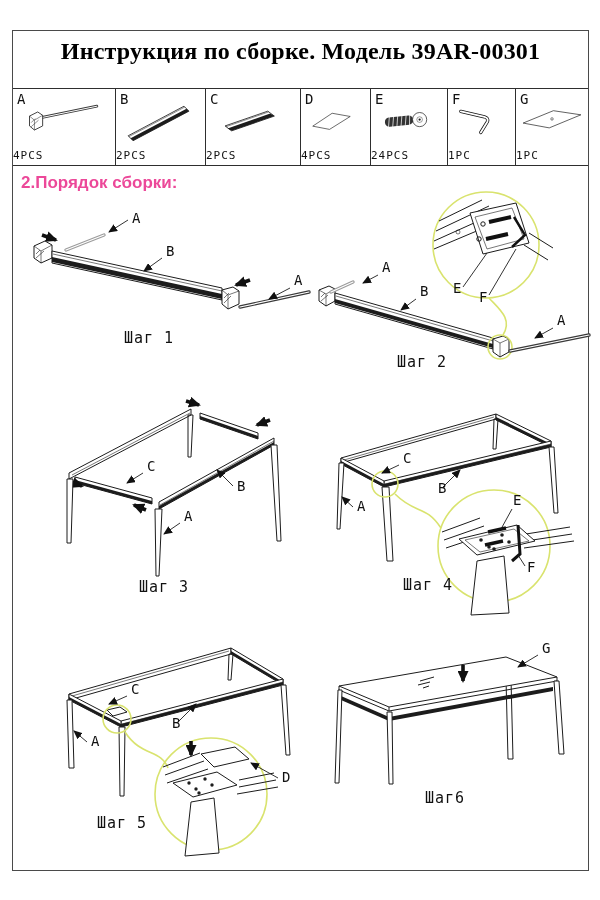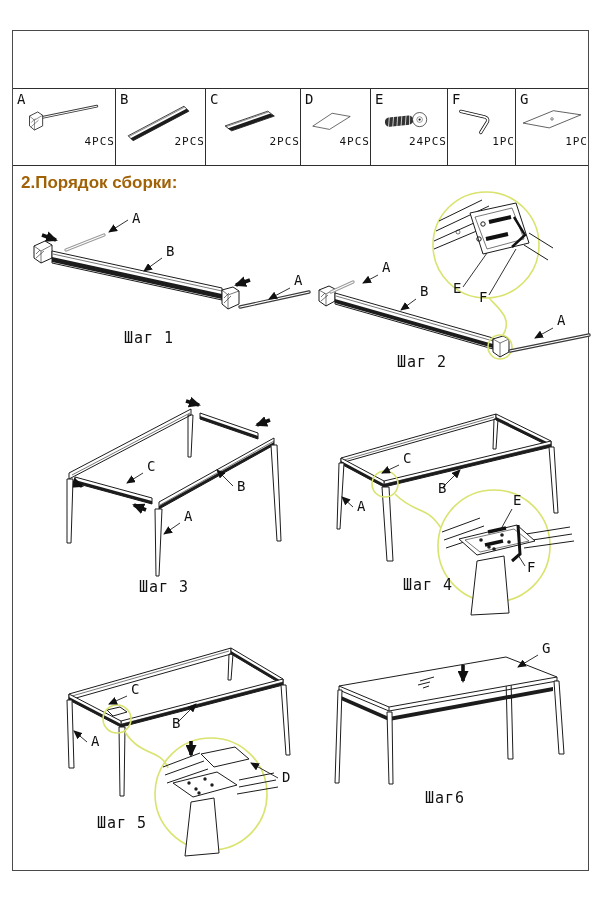--- a/index.html
+++ b/index.html
@@ -8,24 +8,24 @@
   .title{margin-top:7px;text-align:center;font:bold 24px "Liberation Serif",serif;color:#000;letter-spacing:0.2px;}
   .sec1{position:absolute;left:15px;top:38px;white-space:nowrap;}
   .sec1num{font:15px "Liberation Serif",serif;}
   .sec1txt{font:bold 13px "Liberation Serif",serif;}
   .parts{position:absolute;left:0;top:57px;width:575px;height:76px;display:grid;
          grid-template-columns:103px 90px 95px 70px 77px 68px 72px;
          border-top:1px solid #2e2e2e;border-bottom:1px solid #2e2e2e;}
   .cell{position:relative;border-right:1px solid #2e2e2e;box-sizing:border-box;}
   .cell:last-child{border-right:none;}
   .pid{position:absolute;top:2px;left:4px;font:14px "DejaVu Sans Mono",monospace;}
-  .qty{position:absolute;bottom:17px;left:0;width:100%;text-align:right;
+  .qty{position:absolute;bottom:3px;left:0;width:100%;text-align:left;
        font:11px "DejaVu Sans Mono",monospace;letter-spacing:1px;}
   .pdraw{position:absolute;top:9px;left:50%;transform:translateX(-50%);}
-  .sec2{position:absolute;left:8px;top:142px;font:bold 17px "Liberation Sans",sans-serif;color:#a16207;}
+  .sec2{position:absolute;left:8px;top:142px;font:bold 17px "Liberation Sans",sans-serif;color:#ec4899;}
   .step{position:absolute;}
   .s1{left:3px;top:165px;}
   .s2{left:298px;top:160px;}
   .s3{left:18px;top:360px;}
   .s4{left:308px;top:370px;}
   .s5{left:8px;top:600px;}
   .s6{left:298px;top:600px;}
   
   .ln{fill:none;stroke:#1c1c1c;stroke-width:1;}
   .thin{fill:none;stroke:#1c1c1c;stroke-width:0.6;}
@@ -50,20 +50,21 @@
       <path d="M0 0 L9 4 L0 8 Z" fill="#111"></path>
     </marker>
     <marker id="bah" markerUnits="userSpaceOnUse" markerWidth="12" markerHeight="11" refX="10" refY="5.5" orient="auto">
       <path d="M0 0 L12 5.5 L0 11 Z" fill="#111"></path>
     </marker>
   </defs>
 </svg>
 
 <div class="sheet">
 
+  <div class="title">Инструкция по сборке. Модель 39AR-00301</div>
 
 
   <div class="parts">
 
     <div class="cell">
       <span class="pid">A</span>
       <svg class="pdraw" width="92" height="46" viewBox="0 0 96 56">
         <path class="tube" d="M20 24 L88 10"></path>
           <path class="tubehl" d="M20 24 L88 10"></path>
         <polygon class="w" points="6,22 16,17 22,21 22,34 12,39 6,34"></polygon>

